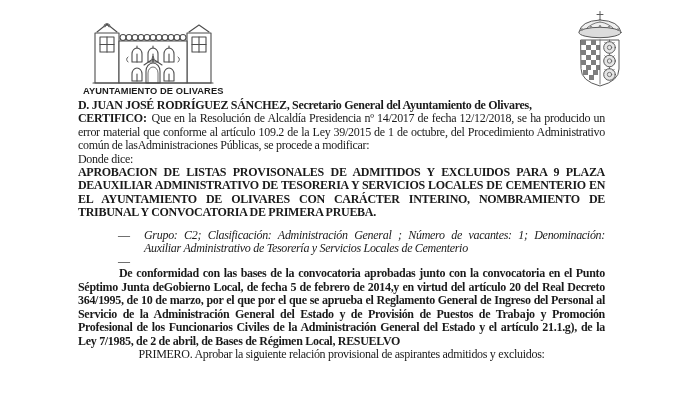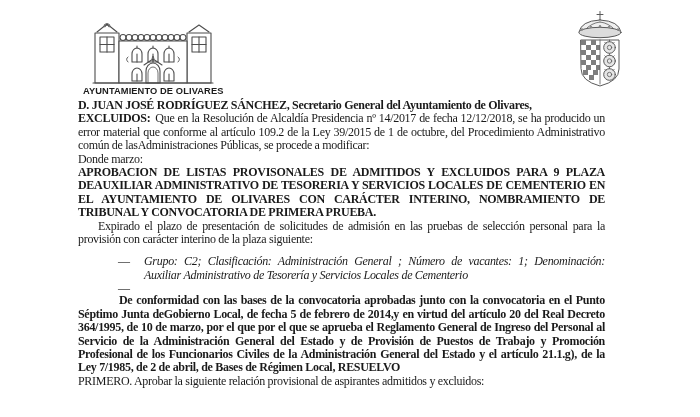--- a/index.html
+++ b/index.html
@@ -26,21 +26,21 @@
   .b { font-weight:bold; }
   .p-certify .b { margin-right:5px; }
   .p-donde { margin-top:13px; text-align:left; }
   .p-heading { margin-top:7px; font-weight:bold; }
   .p-expirado { margin-top:1px; margin-left:-20px; text-indent:20px; }
   .bullet-row { display:flex; margin-top:9px; margin-left:40px; }
   .dash-cell { width:26px; flex:none; }
   .bullet-text { flex:1; text-align:justify;font-style:italic; }
   .lone-dash { margin-left:40px; line-height:12px; }
   .p-conformidad { margin-top:2px; margin-left:-6px; text-indent:41px;font-weight:bold; }
-  .p-primero { margin-top:5px; text-align:left; }
+  .p-primero { margin-top:5px; text-align:center; }
 
   svg { display:block; }
 </style>
 </head>
 <body>
 
 <div class="page">
 
   <div class="logo-left">
     <svg width="140" height="64" viewBox="0 0 140 64">
@@ -151,27 +151,26 @@
         <circle cx="49.5" cy="64.5" r="2.2" stroke-width="0.8"></circle>
         <path d="M49.5,58.7 v-1.6 M46,60.5 l-1.2,-1.2 M53,60.5 l1.2,-1.2" stroke-width="0.8"></path>
       </g>
     </svg>
   </div>
 
   <div class="doc-body">
 
     <p class="p-intro"><span class="b">D. JUAN JOSÉ RODRÍGUEZ SÁNCHEZ, Secretario General del Ayuntamiento de Olivares,</span></p>
 
-    <p class="p-certify"><span class="b">EXCLUIDOS:</span><span>Que en la Resolución de Alcaldía Presidencia nº 14/2017 de fecha 12/12/2018, se ha producido un error material que conforme al artículo 109.2 de la Ley 39/2015 de 1 de octubre, del Procedimiento Administrativo común de lasAdministraciones Públicas, se procede a modificar:</span></p>
+    <p class="p-certify"><span class="b">CERTIFICO:</span><span>Que en la Resolución de Alcaldía Presidencia nº 14/2017 de fecha 12/12/2018, se ha producido un error material que conforme al artículo 109.2 de la Ley 39/2015 de 1 de octubre, del Procedimiento Administrativo común de lasAdministraciones Públicas, se procede a modificar:</span></p>
 
-    <p class="p-donde">Donde marzo:</p>
+    <p class="p-donde">Donde dice:</p>
 
     <p class="p-heading">APROBACION DE LISTAS PROVISONALES DE ADMITIDOS Y EXCLUIDOS PARA 9 PLAZA DEAUXILIAR ADMINISTRATIVO DE TESORERIA Y SERVICIOS LOCALES DE CEMENTERIO EN EL AYUNTAMIENTO DE OLIVARES CON CARÁCTER INTERINO, NOMBRAMIENTO DE TRIBUNAL Y CONVOCATORIA DE PRIMERA PRUEBA.</p>
 
-    <p class="p-expirado">Expirado el plazo de presentación de solicitudes de admisión en las pruebas de selección personal para la provisión con carácter interino de la plaza siguiente:</p>
 
     <div class="bullet-row">
       <span class="dash-cell">—</span>
       <span class="bullet-text">Grupo: C2; Clasificación: Administración General ; Número de vacantes: 1; Denominación: Auxiliar Administrativo de Tesorería y Servicios Locales de Cementerio</span>
     </div>
 
     <div class="lone-dash">—</div>
 
     <p class="p-conformidad">De conformidad con las bases de la convocatoria aprobadas junto con la convocatoria en el Punto Séptimo Junta deGobierno Local, de fecha 5 de febrero de 2014,y en virtud del artículo 20 del Real Decreto 364/1995, de 10 de marzo, por el que por el que se aprueba el Reglamento General de Ingreso del Personal al Servicio de la Administración General del Estado y de Provisión de Puestos de Trabajo y Promoción Profesional de los Funcionarios Civiles de la Administración General del Estado y el artículo 21.1.g), de la Ley 7/1985, de 2 de abril, de Bases de Régimen Local, RESUELVO</p>
 

